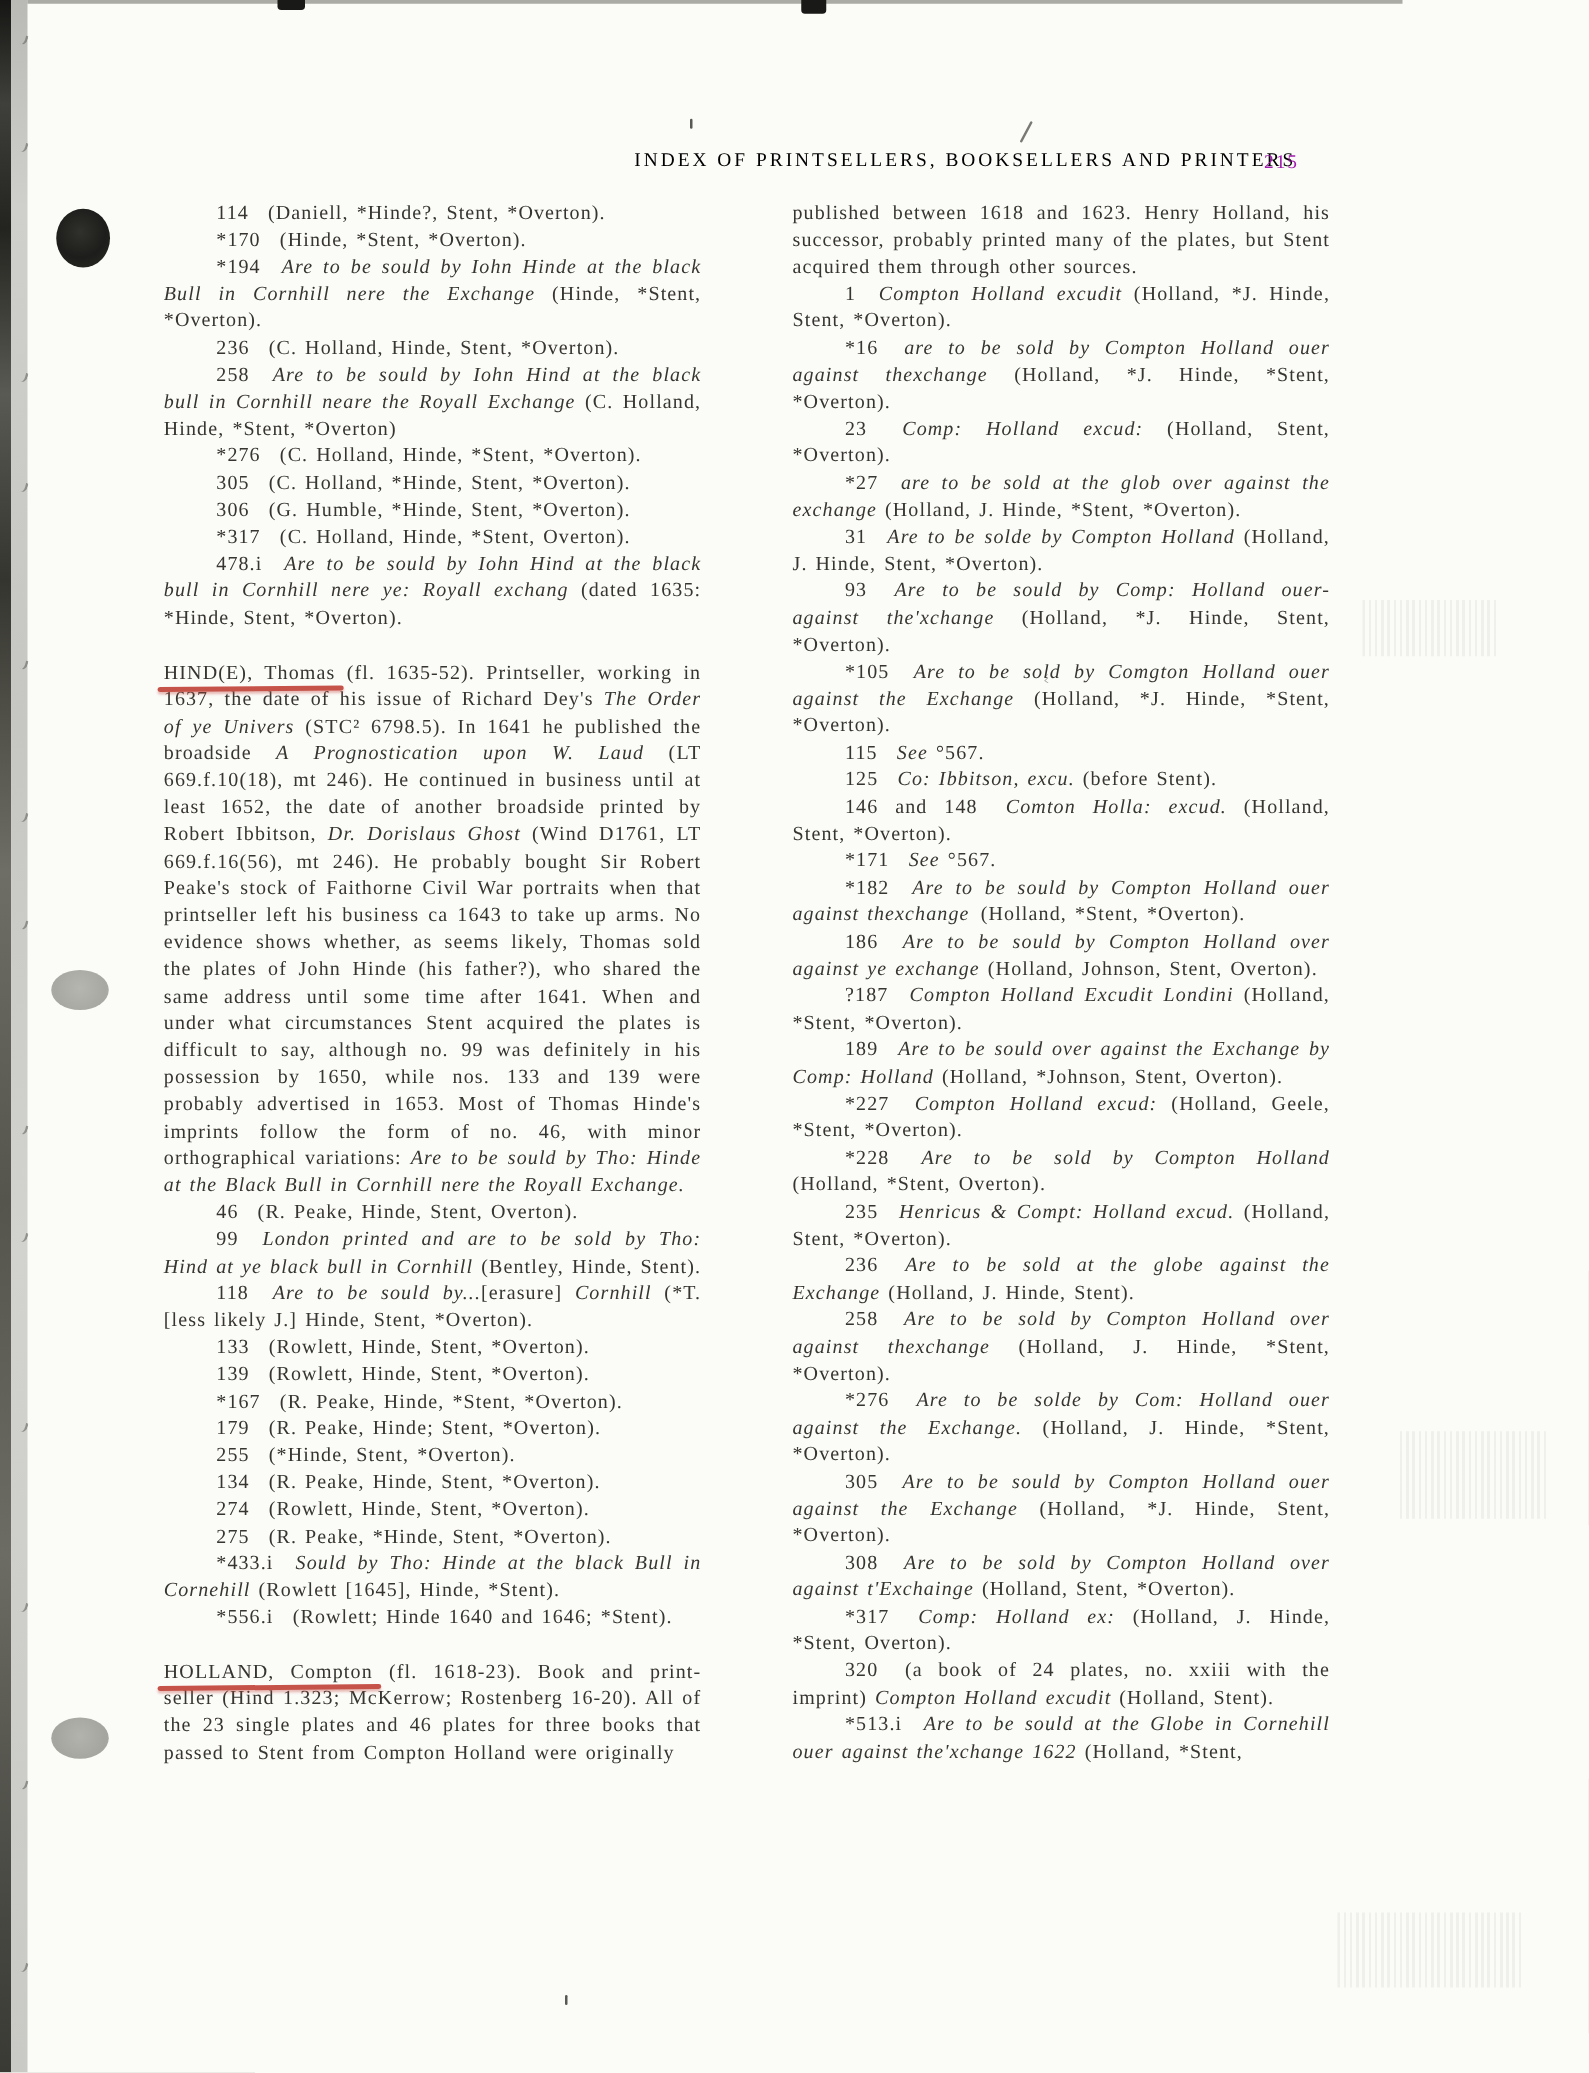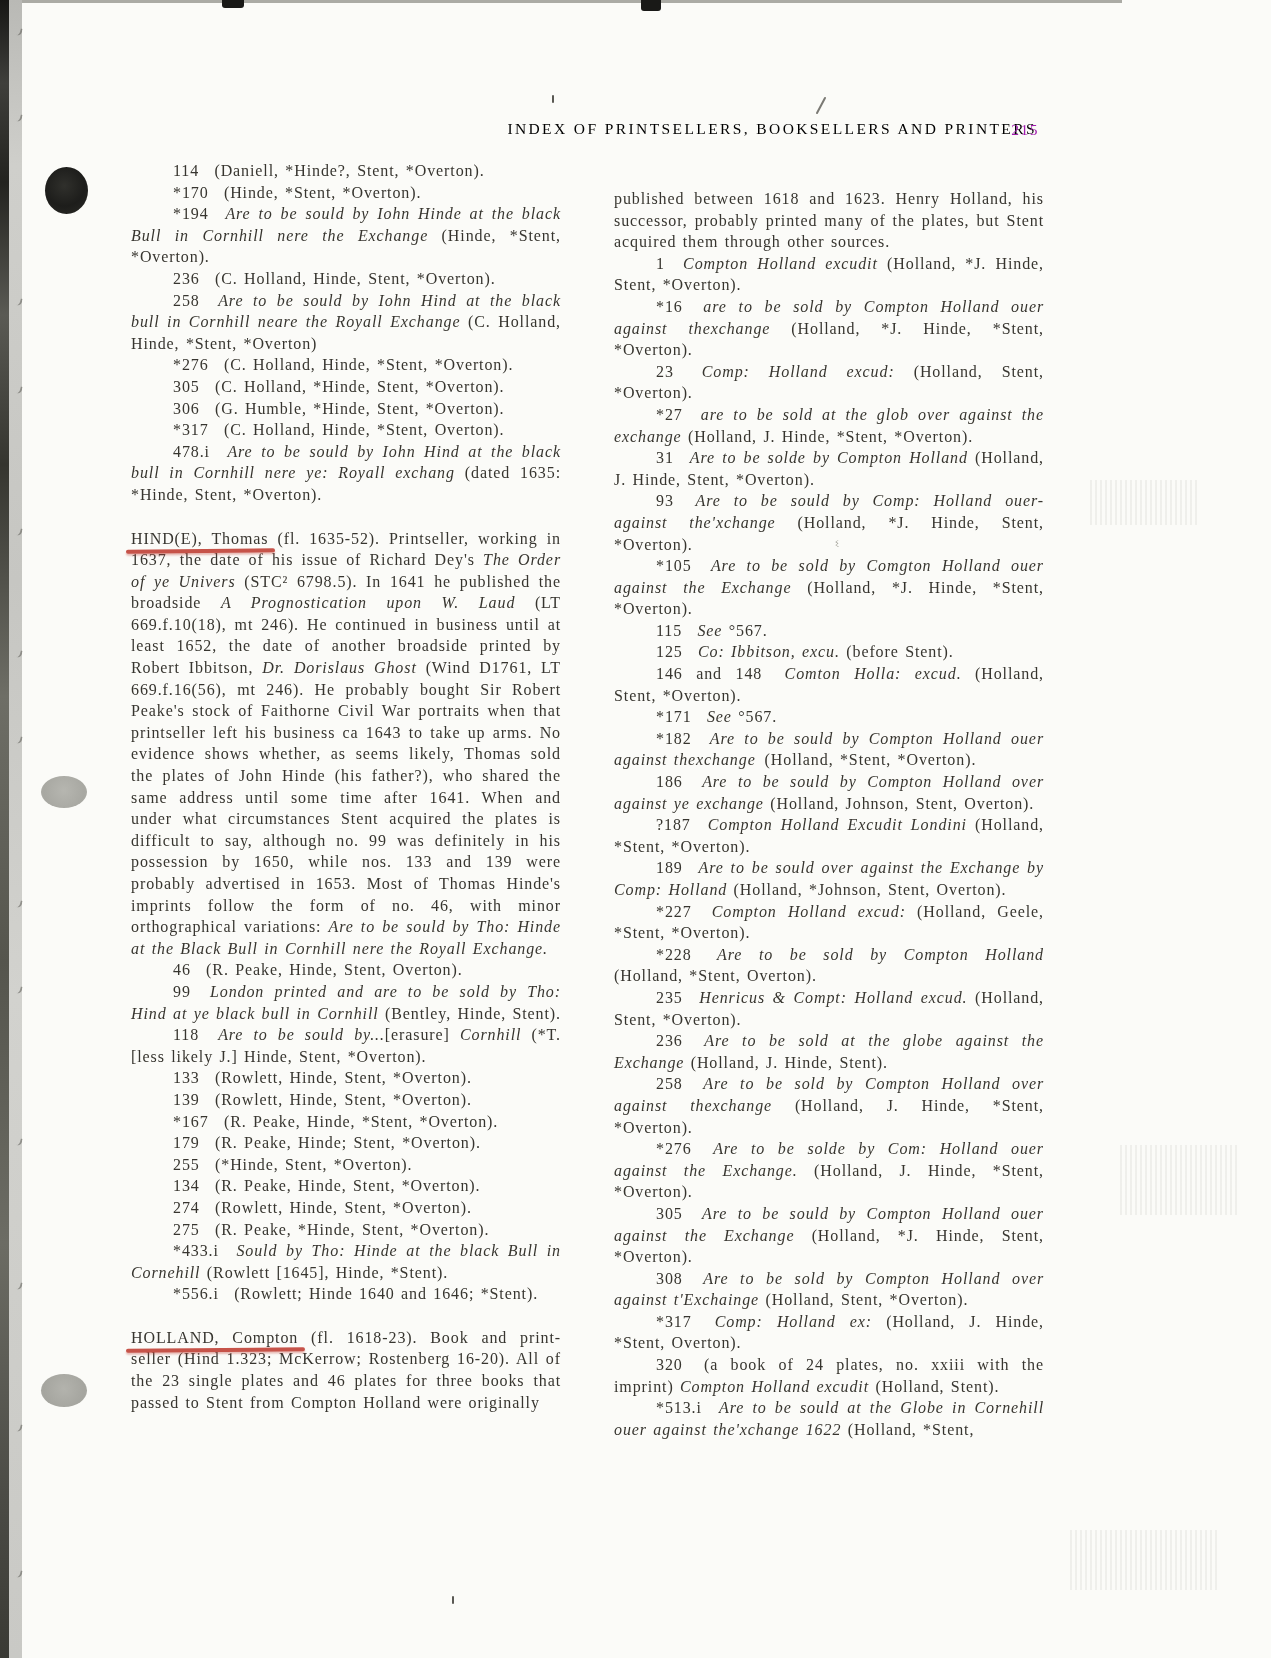--- a/index.html
+++ b/index.html
@@ -58,21 +58,21 @@
     position:absolute; right:-2px; top:1px; font-size:15.5px;
     letter-spacing:1.5px; color:#a21caf;
   }
   
   .col{
     position:absolute; top:160px; width:430px;
     font-size:16px; line-height:21.6px; color:#37352f;
     text-align:justify; letter-spacing:0.9px; word-spacing:1.5px;
   }
   .col-left{left:131px;}
-  .col-right{left:614px;margin-top:28px;}
+  .col-right{left:634px;}
   .col p{margin:0;}
   p.entry{text-indent:42px;}
   p.heading-para{margin-top:22px;}
   .it{font-style:italic;}
   .ru{position:relative;}
   .ru::after{
     content:""; position:absolute; left:-5px; right:-7px; bottom:-6px; height:4px;
     background:var(--underline-red,#c2453b); border-radius:3px;
     transform:rotate(-0.5deg);
     box-shadow:0 2px 2px rgba(194,69,59,.38);

